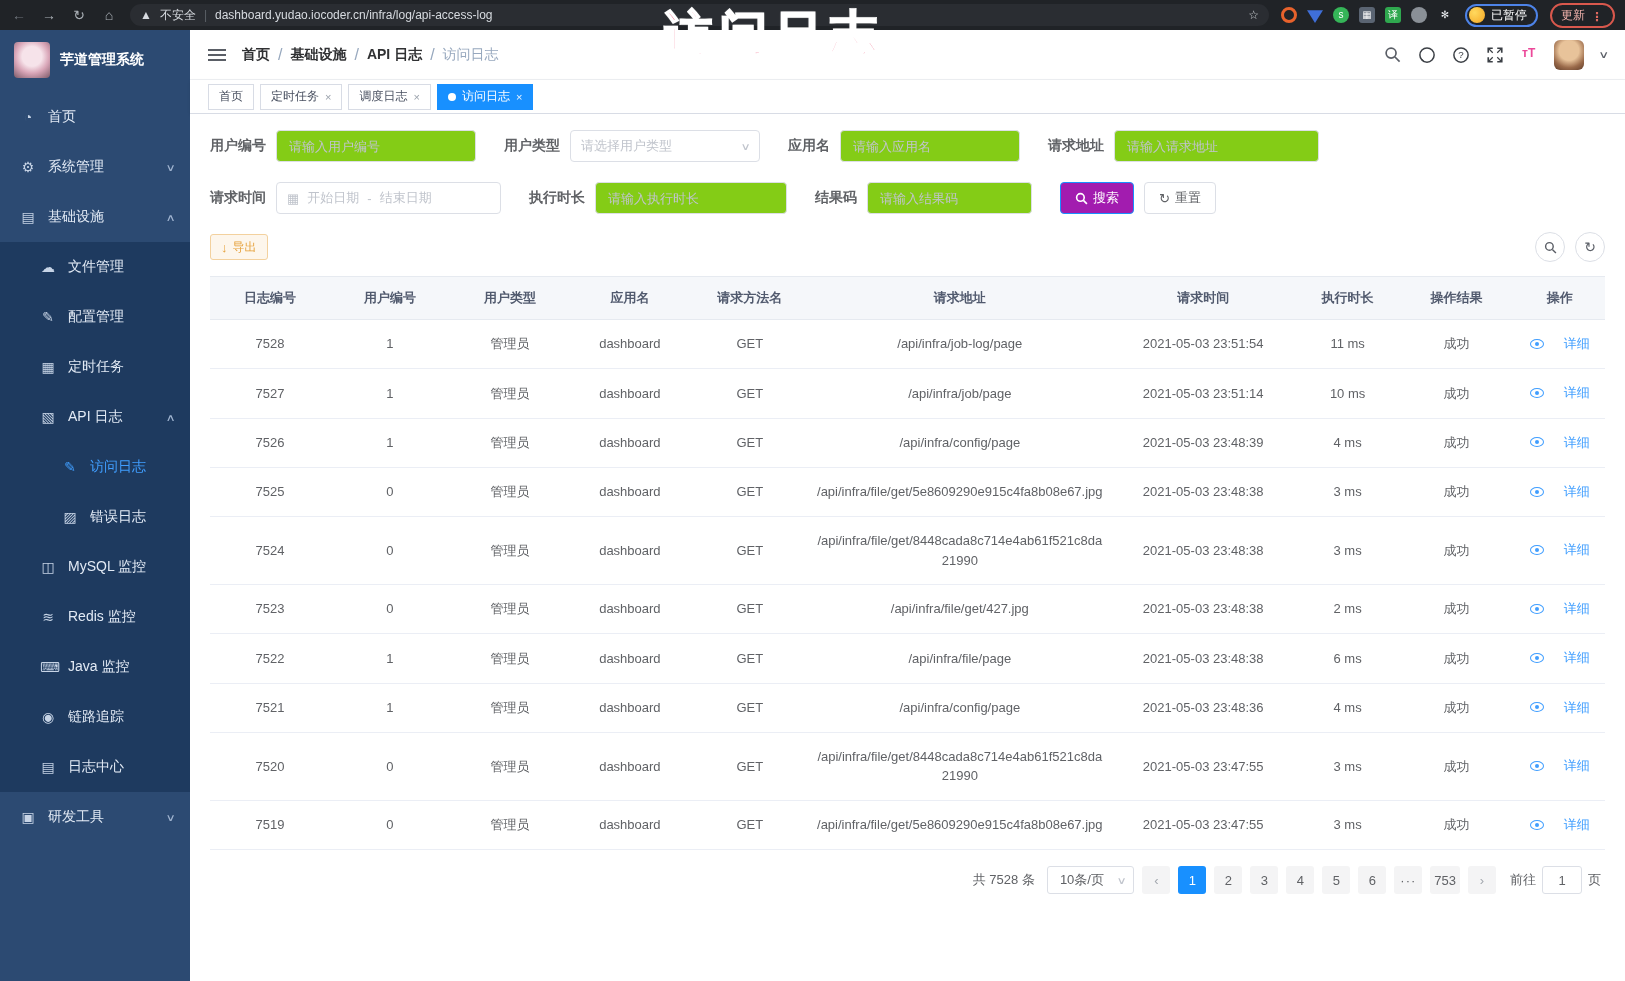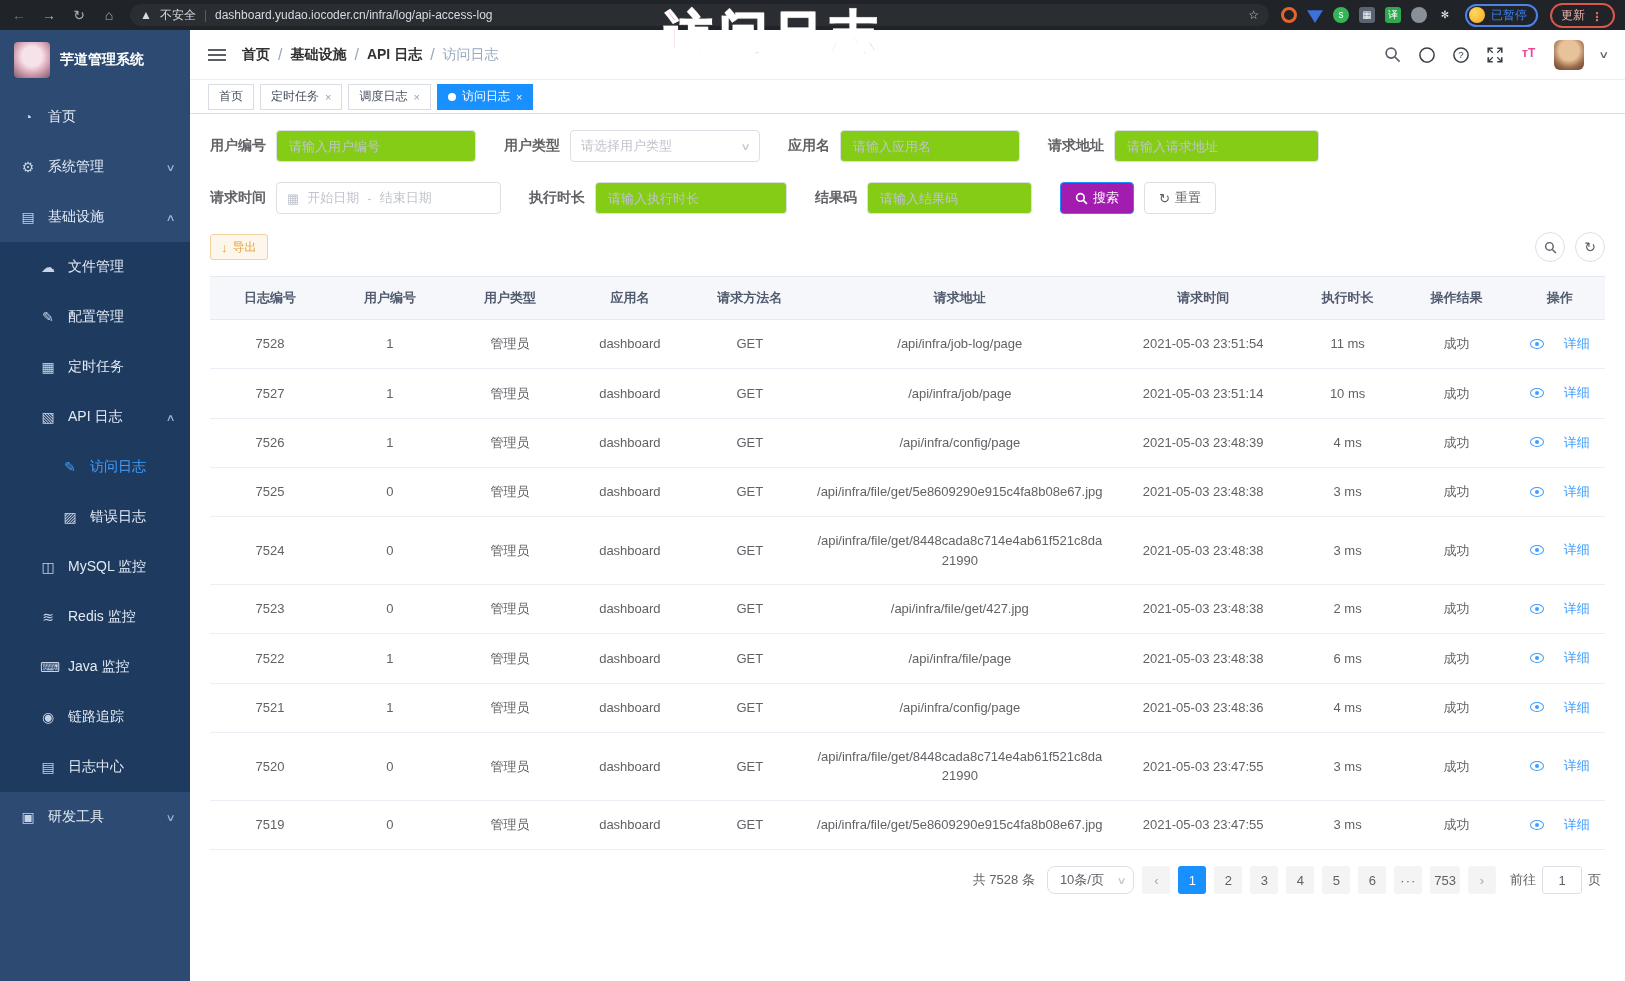--- a/index.html
+++ b/index.html
@@ -14,21 +14,21 @@
   .nav-ic.dim { color:#6e747b; }
   .addr-pill { flex:1; height:22px; background:#2a2d32; border-radius:12px;
     display:flex; align-items:center; padding:0 10px; gap:8px; font-size:12px; color:#d7dbe0; }
   .addr-sep { color:#5b6167; }
   .warn-ic { color:#d7dbe0; font-size:12px; }
   .addr-star { margin-left:auto; color:#c9cdd2; }
   .ext-row { display:flex; align-items:center; gap:10px; }
   .ext { width:16px; height:16px; border-radius:50%; display:inline-block; }
   .ext.sq { border-radius:3px; font-size:10px; color:#fff; text-align:center; line-height:16px; }
   .profile-pill { display:flex; align-items:center; gap:6px; border:2px solid #4d83e8;
-    border-radius:14px; padding:1px 9px 1px 2px; font-size:12px; color:#3b82f6; }
+    border-radius:14px; padding:1px 9px 1px 2px; font-size:12px; color:#ffffff; }
   .profile-dot { width:16px; height:16px; border-radius:50%;
     background:radial-gradient(circle at 35% 35%, #ffd95e, #f5a623); }
   .update-pill { display:flex; align-items:flex-end; gap:6px; border:2px solid #d9584d;
     border-radius:14px; padding:2px 9px; font-size:12px; color:#f2b3ad; }
   .kebab { color:#e0695f; letter-spacing:1px; font-weight:bold; }
 
   
   .app { display:flex; height:951px; }
   .sidebar { width:190px; background:#2c4a72; color:#dde6f2; flex-shrink:0;
     display:flex; flex-direction:column; }
@@ -117,21 +117,21 @@
   .eye-icon { width:14px; height:10px; border:1px solid #409eff; border-radius:50%;
     position:relative; display:inline-block; }
   .eye-icon::after { content:''; position:absolute; width:4px; height:4px; border-radius:50%;
     background:#409eff; left:4px; top:2px; }
 
   
   .pagination { display:flex; align-items:center; justify-content:flex-end; gap:8px;
     padding:16px 4px; font-size:13px; color:#606266; }
   .pg-total { margin-right:4px; }
   .size-select { display:flex; align-items:center; gap:14px; height:28px; border:1px solid #dcdfe6;
-    border-radius:8px; padding:0 8px 0 12px; color:#606266; cursor:pointer; }
+    border-radius:3px; padding:0 8px 0 12px; color:#606266; cursor:pointer; }
   .pg-btn { min-width:28px; height:28px; border-radius:3px; background:#f4f4f5; color:#606266;
     display:inline-flex; align-items:center; justify-content:center; cursor:pointer; padding:0 4px; }
   .pg-btn.arrow { color:#a3a8af; }
   .pg-btn.active { background:#1890ff; color:#fff; }
   .pg-btn.ellipsis { background:#f4f4f5; letter-spacing:1px; }
   .goto { display:flex; align-items:center; gap:6px; margin-left:6px; }
   .goto-input { width:40px; height:28px; border:1px solid #dcdfe6; border-radius:3px;
     text-align:center; font-size:13px; color:#606266; font-family:inherit; }
 
   

